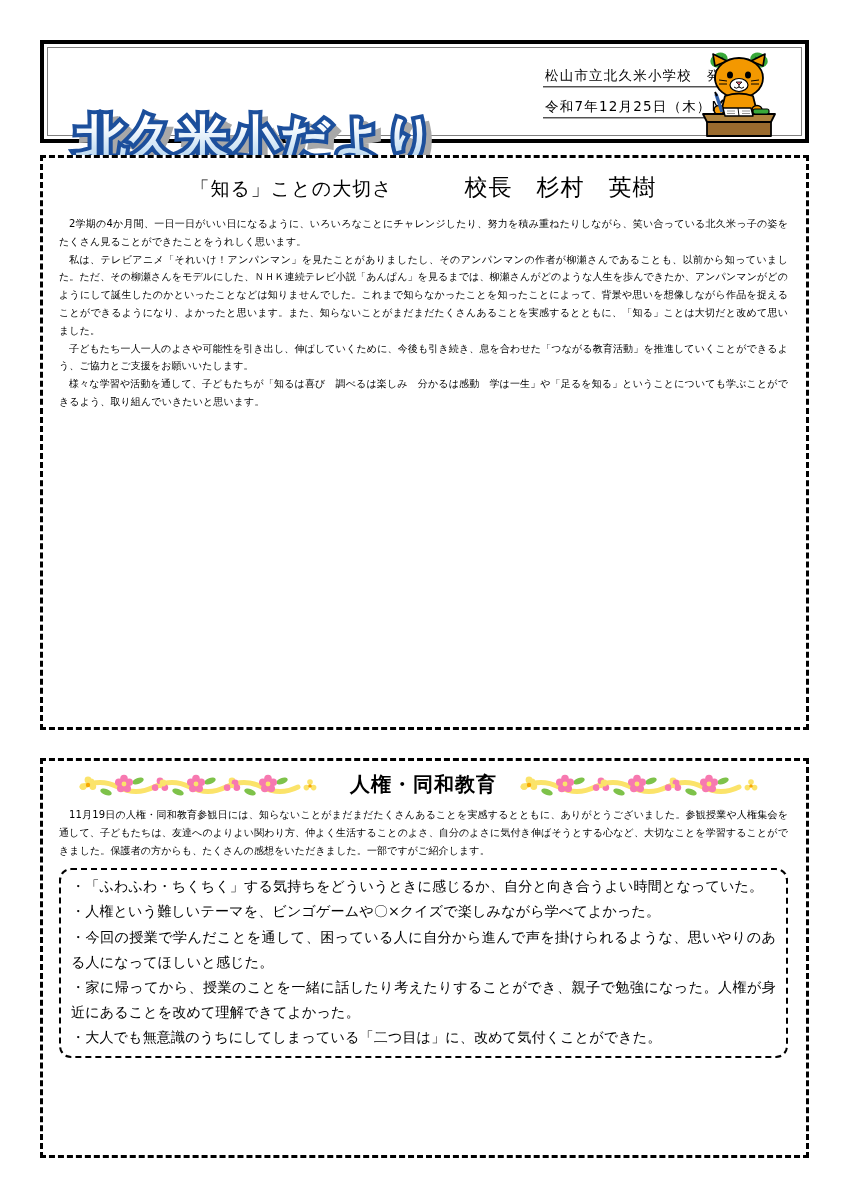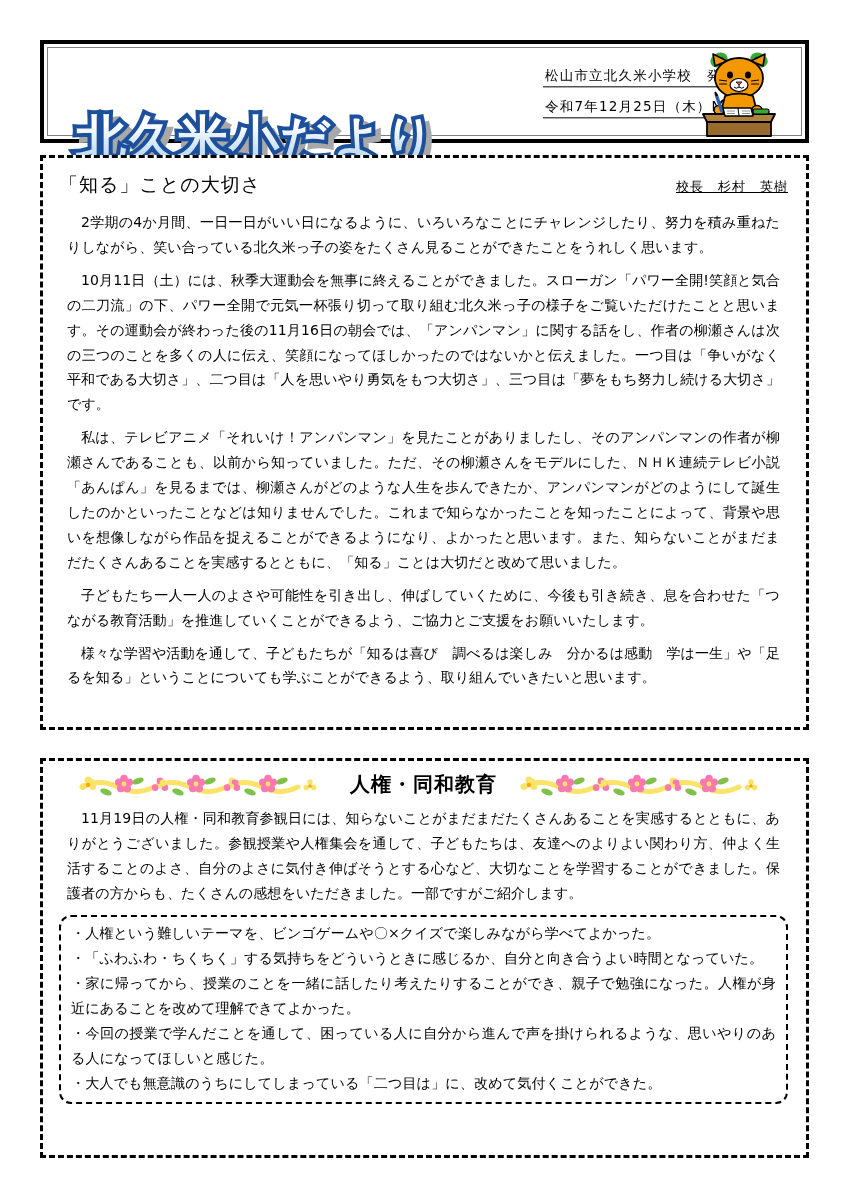--- a/index.html
+++ b/index.html
@@ -137,37 +137,37 @@
   #section-principal {
     left: 40px;
     top: 155px;
     width: 769px;
     height: 575px;
     padding: 10px 18px 10px 16px;
   }
   .principal-head {
     display: flex;
     align-items: baseline;
-    justify-content: space-between;
+    justify-content: center;
     gap: 72px;
     font-size: 19px;
     font-weight: 500;
     letter-spacing: 1px;
     margin: 4px 0 12px 0;
     white-space: nowrap;
   }
   .principal-head .title-txt { }
-  .principal-head .author-txt { font-size: 13px; text-decoration: underline; }
+  .principal-head .author-txt { font-size: 23px; }
 
   .body-p {
-    font-size: 14px;
+    font-size: 10px;
     line-height: 1.78;
     text-align: justify;
     text-justify: inter-ideograph;
-    margin: 8px;
+    margin: 0;
     text-indent: 1em;
     letter-spacing: 0.1px;
   }
 
   
   #section-jinken {
     left: 40px;
     top: 758px;
     width: 769px;
     height: 400px;
@@ -284,21 +284,20 @@
       </div>
     </div>
   </div>
 
   <div class="dashed-box" id="section-principal">
     <div class="principal-head">
       <span class="title-txt">「知る」ことの大切さ</span>
       <span class="author-txt">校長　杉村　英樹</span>
     </div>
     <p class="body-p">2学期の4か月間、一日一日がいい日になるように、いろいろなことにチャレンジしたり、努力を積み重ねたりしながら、笑い合っている北久米っ子の姿をたくさん見ることができたことをうれしく思います。</p>
-    <p class="body-p">10月11日（土）には、秋季大運動会を無事に終えることができました。スローガン「パワー全開!笑顔と気合の二刀流」の下、パワー全開で元気一杯張り切って取り組む北久米っ子の様子をご覧いただけたことと思います。その運動会が終わった後の11月16日の朝会では、「アンパンマン」に関する話をし、作者の柳瀬さんは次の三つのことを多くの人に伝え、笑顔になってほしかったのではないかと伝えました。一つ目は「争いがなく平和である大切さ」、二つ目は「人を思いやり勇気をもつ大切さ」、三つ目は「夢をもち努力し続ける大切さ」です。</p>
     <p class="body-p">私は、テレビアニメ「それいけ！アンパンマン」を見たことがありましたし、そのアンパンマンの作者が柳瀬さんであることも、以前から知っていました。ただ、その柳瀬さんをモデルにした、ＮＨＫ連続テレビ小説「あんぱん」を見るまでは、柳瀬さんがどのような人生を歩んできたか、アンパンマンがどのようにして誕生したのかといったことなどは知りませんでした。これまで知らなかったことを知ったことによって、背景や思いを想像しながら作品を捉えることができるようになり、よかったと思います。また、知らないことがまだまだたくさんあることを実感するとともに、「知る」ことは大切だと改めて思いました。</p>
     <p class="body-p">子どもたち一人一人のよさや可能性を引き出し、伸ばしていくために、今後も引き続き、息を合わせた「つながる教育活動」を推進していくことができるよう、ご協力とご支援をお願いいたします。</p>
     <p class="body-p">様々な学習や活動を通して、子どもたちが「知るは喜び　調べるは楽しみ　分かるは感動　学は一生」や「足るを知る」ということについても学ぶことができるよう、取り組んでいきたいと思います。</p>
   </div>
 
   <div class="dashed-box" id="section-jinken">
 
     <div class="jinken-head">
       <svg class="flower-vine" width="250" height="26" viewBox="0 0 250 26">
         <path d="M4 15 q18 -9 36 0 q18 9 36 0 q18 -9 36 0 q18 9 36 0 q18 -9 36 0 q18 9 36 0" stroke="#fbe36a" stroke-width="5" fill="none" stroke-linecap="round"></path>
@@ -429,22 +428,22 @@
             <circle cx="-3.6" cy="1.6" r="2.8" fill="#fbe36a"></circle>
             <circle cx="0" cy="0" r="1.8" fill="#f7a800"></circle>
           </g>
         </g>
       </svg>
     </div>
 
     <p class="body-p">11月19日の人権・同和教育参観日には、知らないことがまだまだたくさんあることを実感するとともに、ありがとうございました。参観授業や人権集会を通して、子どもたちは、友達へのよりよい関わり方、仲よく生活することのよさ、自分のよさに気付き伸ばそうとする心など、大切なことを学習することができました。保護者の方からも、たくさんの感想をいただきました。一部ですがご紹介します。</p>
 
     <div id="comments-box">
+      <p class="comment-item">・「ふわふわ・ちくちく」する気持ちをどういうときに感じるか、自分と向き合うよい時間となっていた。</p>
       <p class="comment-item">・人権という難しいテーマを、ビンゴゲームや〇×クイズで楽しみながら学べてよかった。</p>
-      <p class="comment-item">・「ふわふわ・ちくちく」する気持ちをどういうときに感じるか、自分と向き合うよい時間となっていた。</p>
+      <p class="comment-item">・今回の授業で学んだことを通して、困っている人に自分から進んで声を掛けられるような、思いやりのある人になってほしいと感じた。</p>
       <p class="comment-item">・家に帰ってから、授業のことを一緒に話したり考えたりすることができ、親子で勉強になった。人権が身近にあることを改めて理解できてよかった。</p>
-      <p class="comment-item">・今回の授業で学んだことを通して、困っている人に自分から進んで声を掛けられるような、思いやりのある人になってほしいと感じた。</p>
       <p class="comment-item">・大人でも無意識のうちにしてしまっている「二つ目は」に、改めて気付くことができた。</p>
     </div>
 
   </div>
 
 </div>
 
 </body></html>

